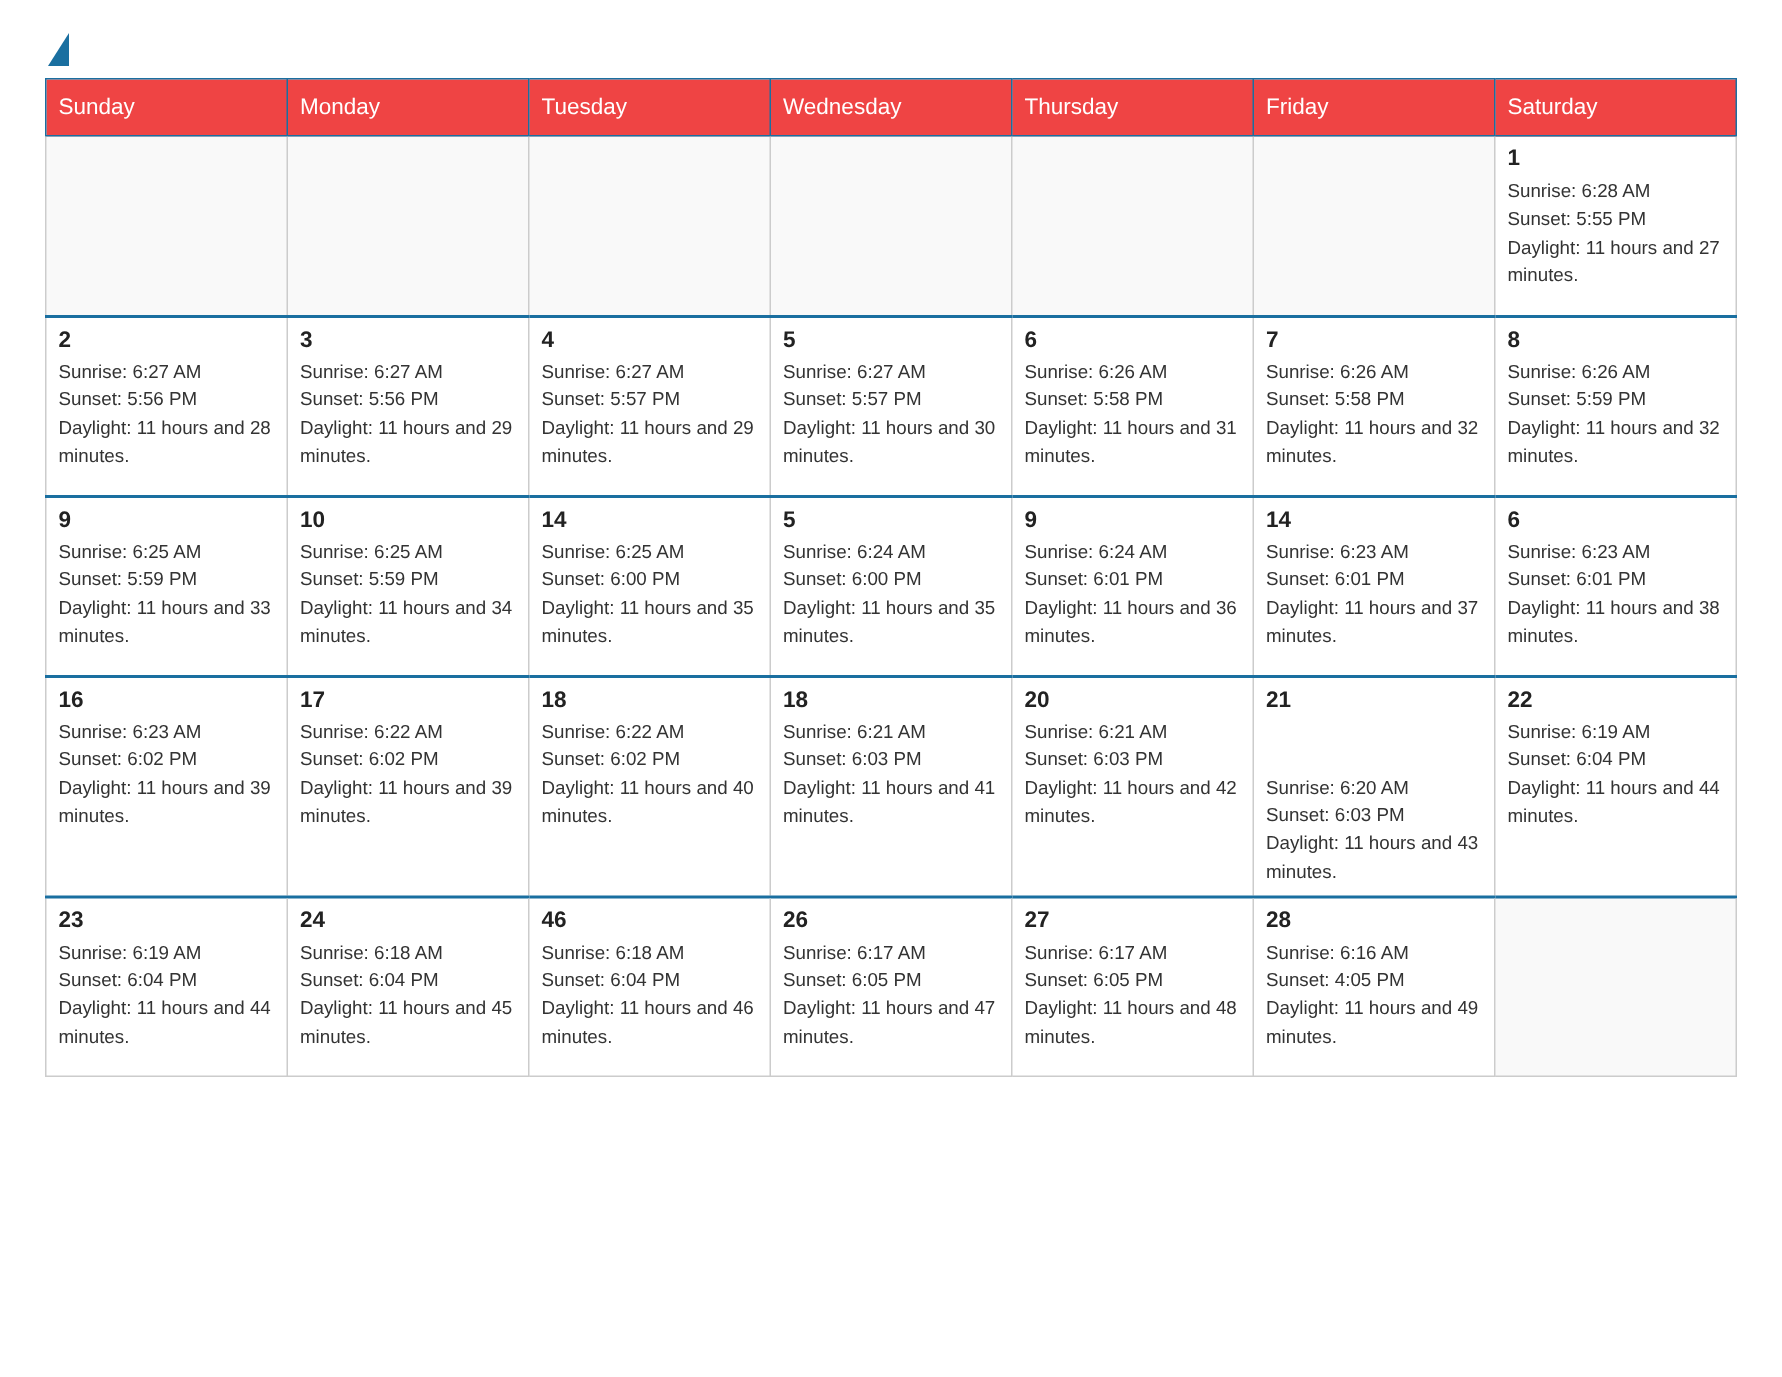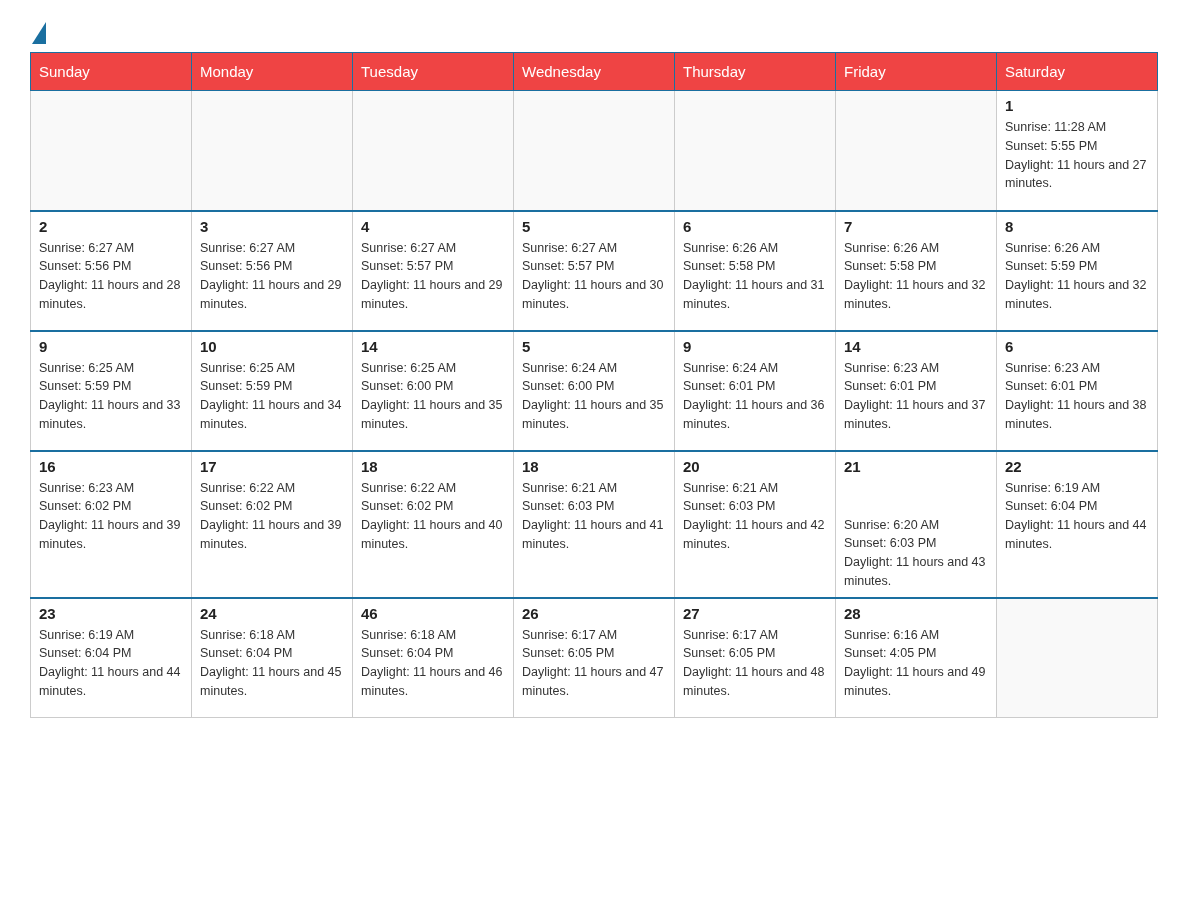--- a/index.html
+++ b/index.html
@@ -133,21 +133,21 @@
   <tbody id="calendar-body">
   <tr>
         <td class="empty"></td>
         <td class="empty"></td>
         <td class="empty"></td>
         <td class="empty"></td>
         <td class="empty"></td>
         <td class="empty"></td>
         <td>
           <span class="day-number">1</span>
-          <div class="day-info" style="white-space: pre-line;">Sunrise: 11:28 AM
+          <div class="day-info" style="white-space: pre-line;">Sunrise: 6:28 AM
 Sunset: 5:55 PM
 Daylight: 11 hours and 27 minutes.</div>
         </td>
       </tr>
       <tr class="row-divider">
         <td>
           <span class="day-number">2</span>
           <div class="day-info" style="white-space: pre-line;">Sunrise: 6:27 AM
 Sunset: 5:56 PM
 Daylight: 11 hours and 28 minutes.</div>

